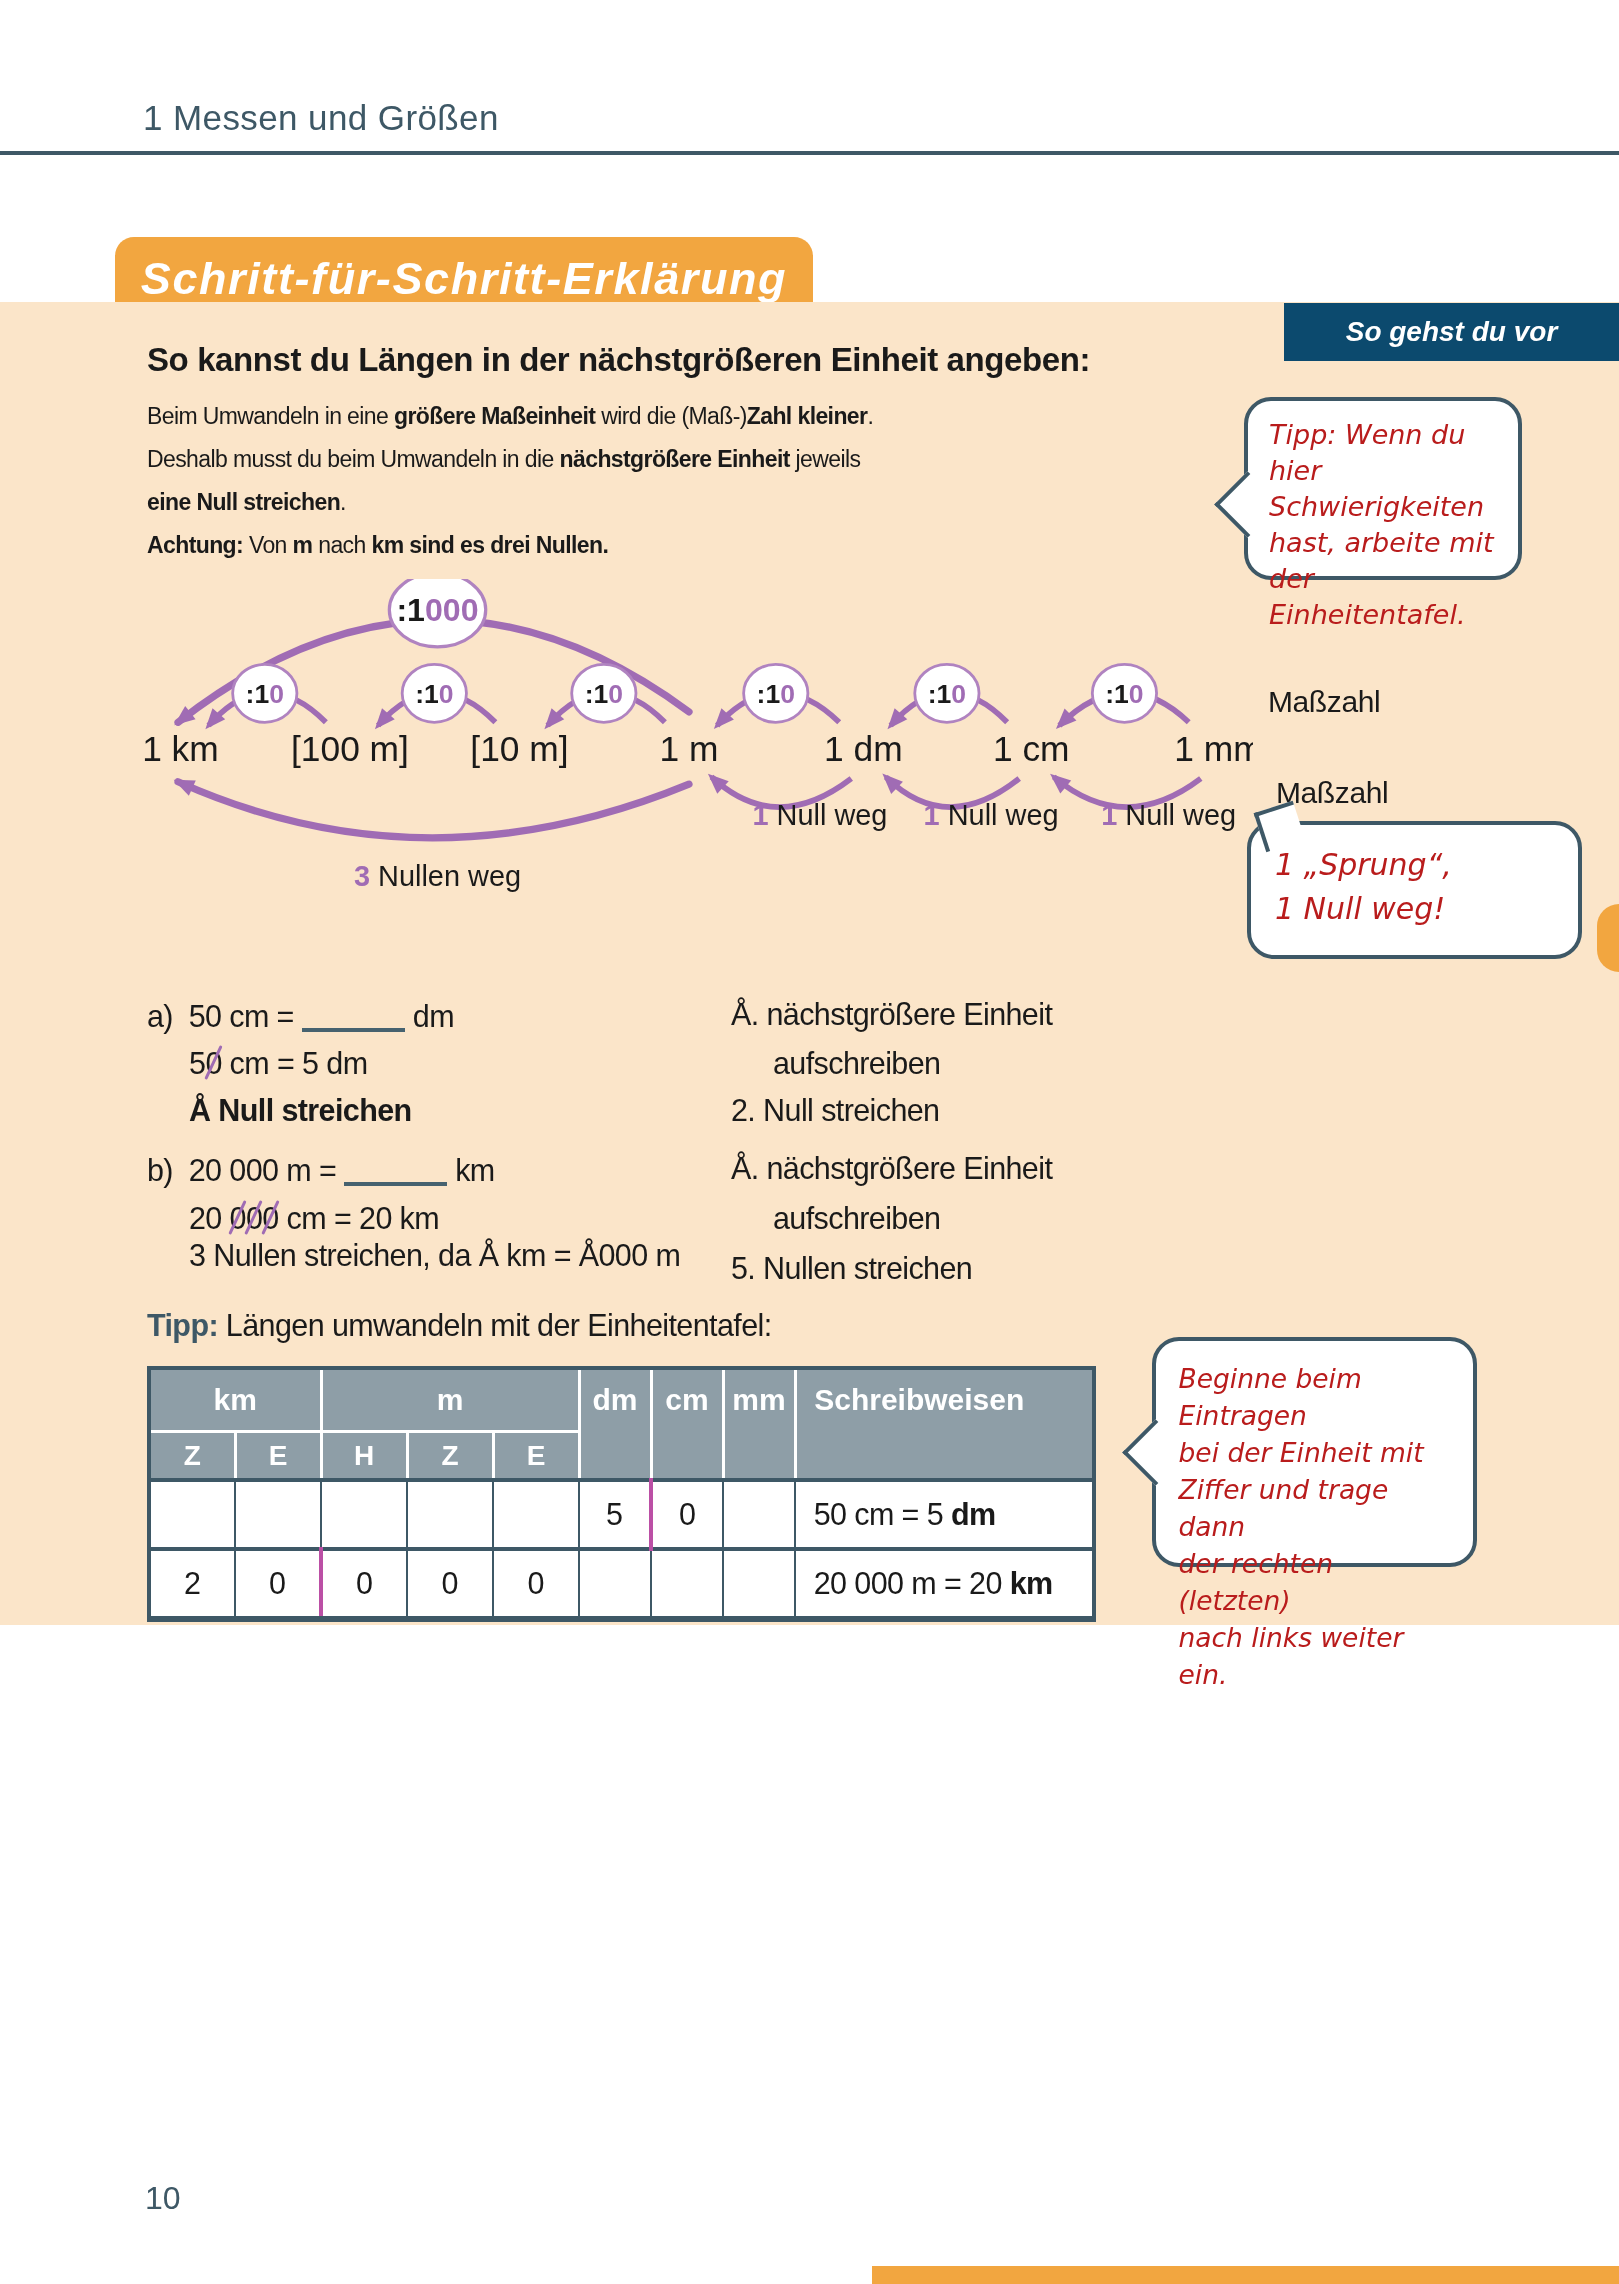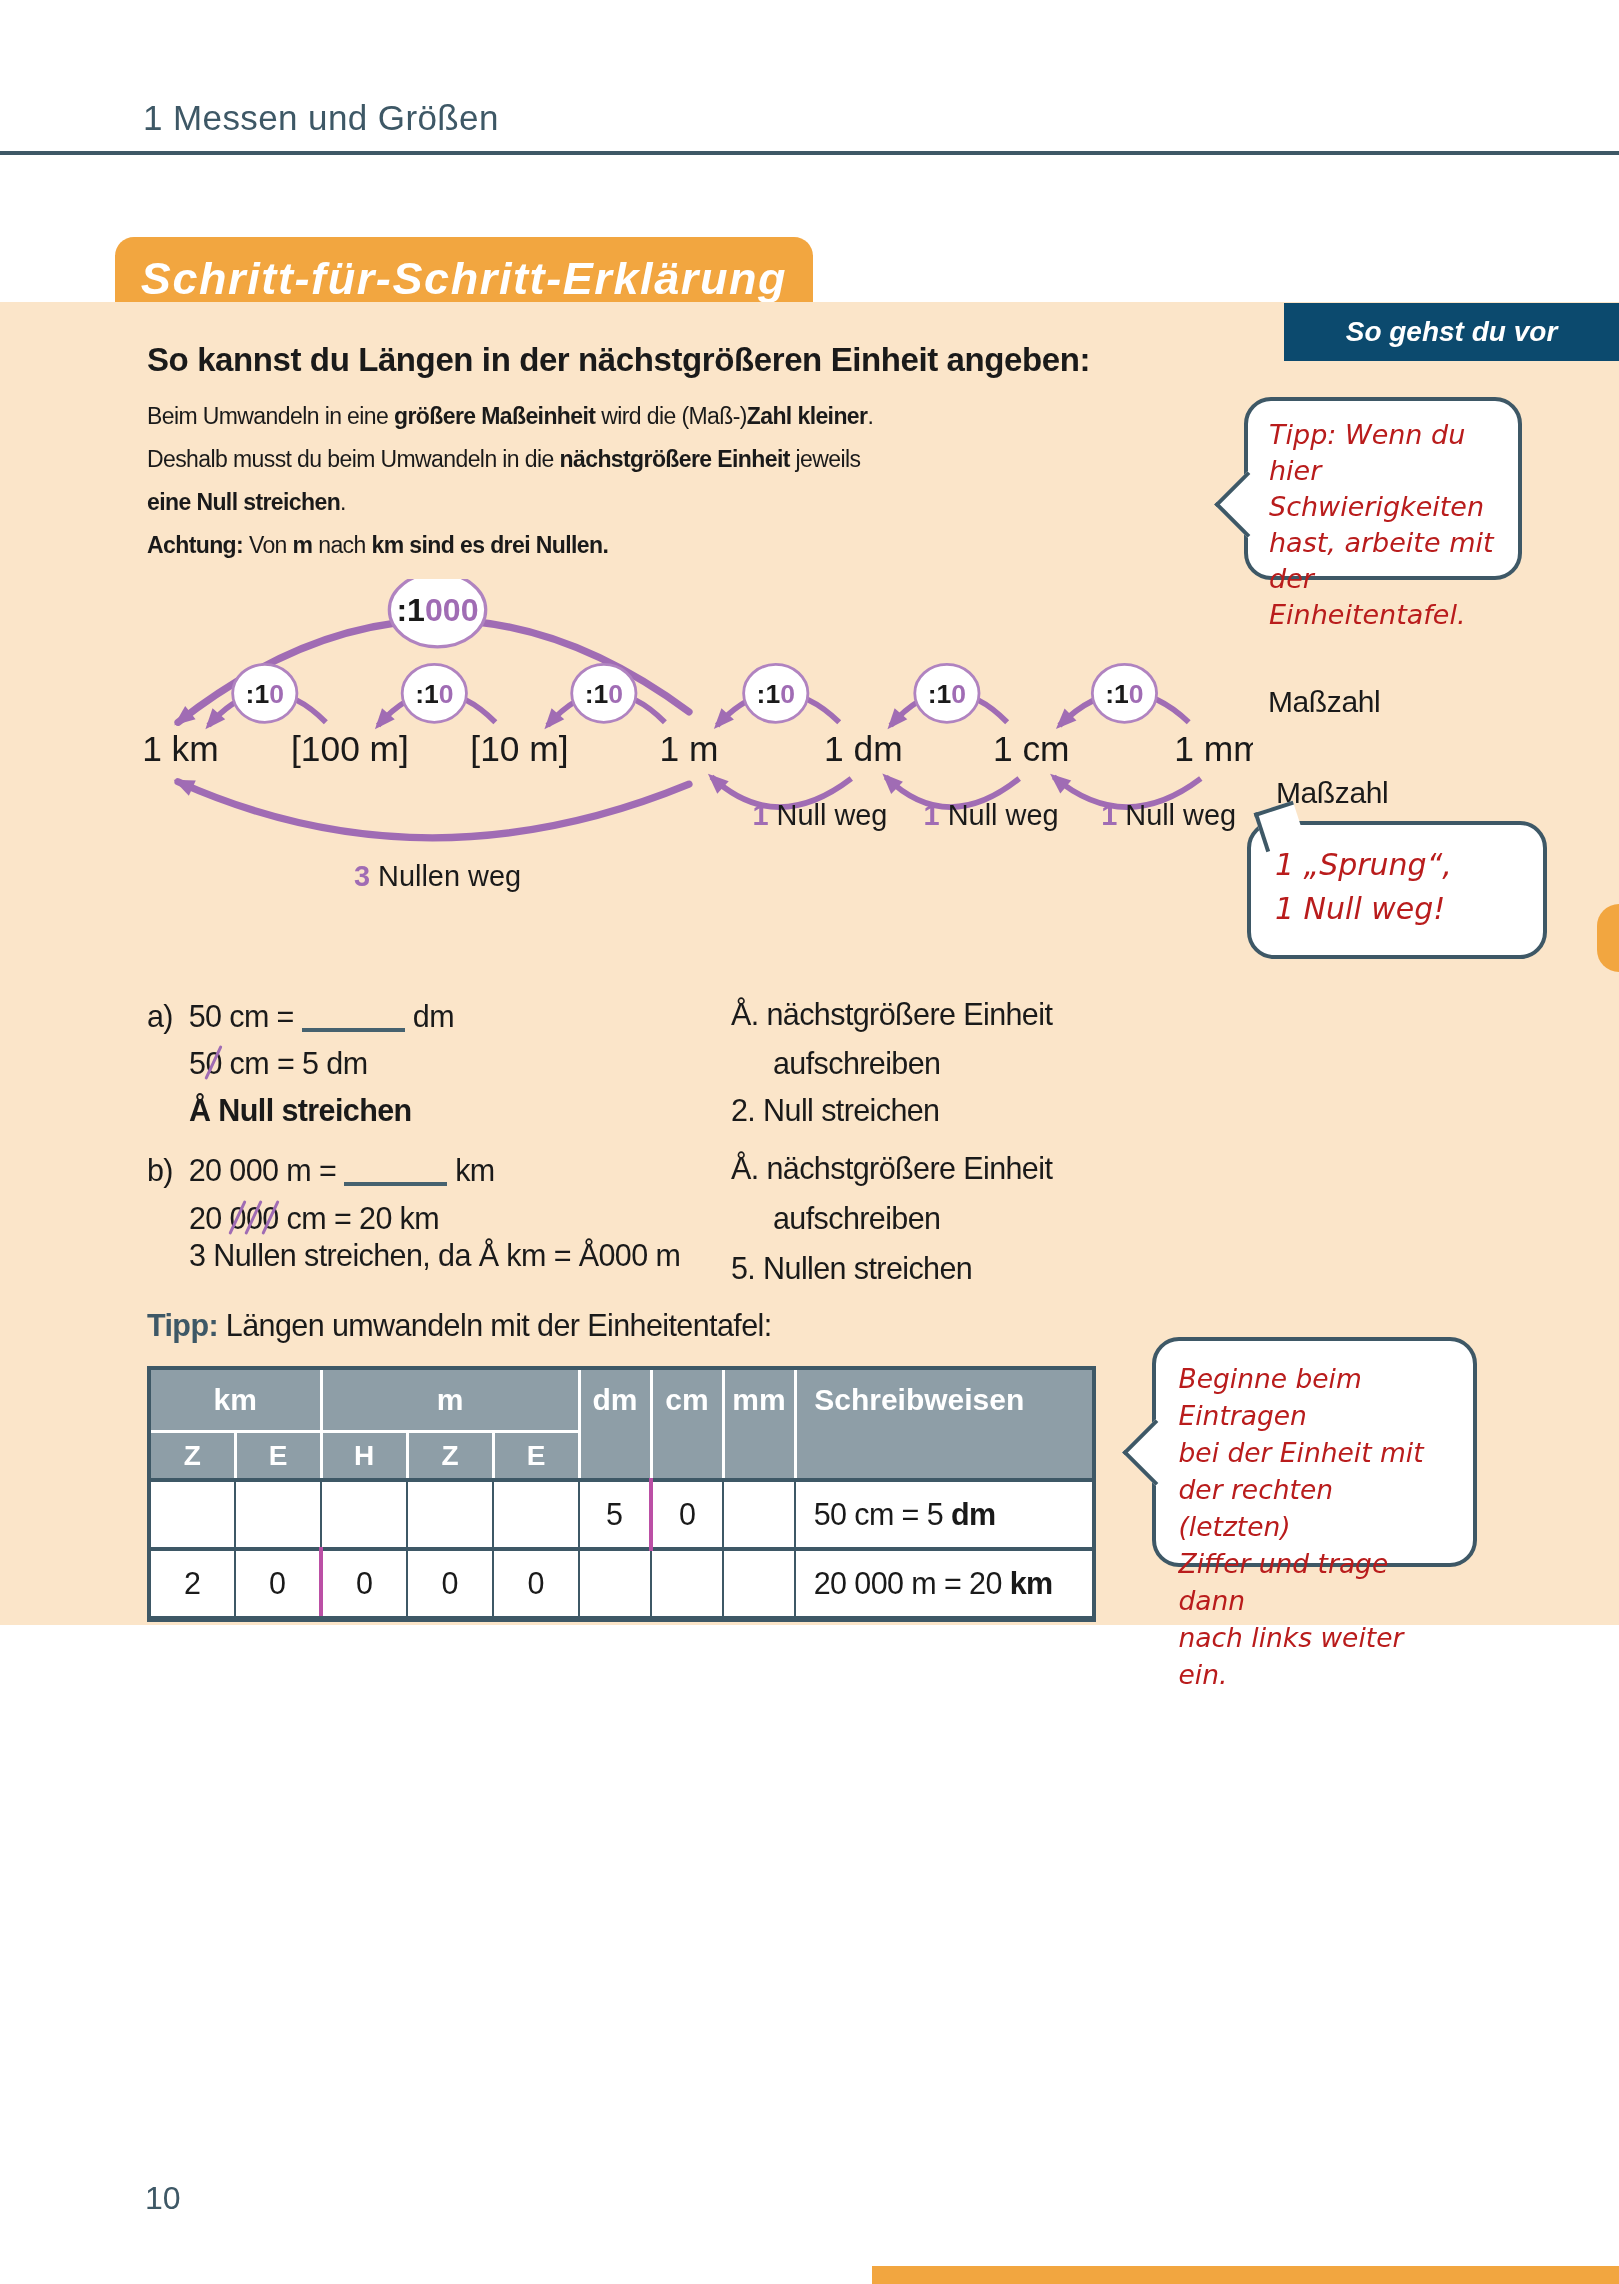--- a/index.html
+++ b/index.html
@@ -30,21 +30,21 @@
   
   .bubble { position:absolute; background:#ffffff; border:4px solid #3E5866; border-radius:27px; box-sizing:border-box; }
   .bubble .inner { position:relative; z-index:2; }
   .hand { font-style:italic; color:#b91c1c; font-family:"DejaVu Sans", sans-serif; }
   .tail-left { position:absolute; width:43px; height:43px; background:#ffffff; z-index:1;
                border-left:4px solid #3E5866; border-bottom:4px solid #3E5866; transform:rotate(45deg); left:-24px; }
   .tail-upleft { position:absolute; width:37px; height:37px; background:#ffffff; z-index:1;
                  border-left:4px solid #3E5866; border-top:4px solid #3E5866; transform:rotate(-18deg); top:-19px; left:8px; }
   .tip-bubble { left:1244px; top:397px; width:278px; height:183px; padding:16px 21px; }
   .tip-bubble .line { font-size:27px; line-height:36px; }
-  .jump-bubble { left:1247px; top:821px; width:300px; height:138px; padding:17.7px 24px; }
+  .jump-bubble { left:1247px; top:821px; width:335px; height:138px; padding:17.7px 24px; }
   .jump-bubble .line { font-size:30px; line-height:44px; }
   .entry-bubble { left:1152px; top:1337px; width:325px; height:230px; padding:19px 22.5px; }
   .entry-bubble .line { font-size:26.5px; line-height:37px; }
 
   
   .masszahl { position:absolute; font-size:30px; letter-spacing:-0.4px; }
 
   
   .exline { position:absolute; font-size:30.5px; letter-spacing:-0.6px; white-space:nowrap; }
   .blank { display:inline-block; width:103px; height:30.5px; border-bottom:4px solid #46626F;
@@ -257,22 +257,22 @@
       <td class="sw"><span>20 000 m = 20 </span><span class="b">km</span></td>
     </tr>
   </tbody>
     </table>
 
   <div class="bubble entry-bubble">
     <div class="tail-left" style="top:88px;"></div>
     <div class="inner hand">
       <div class="line">Beginne beim Eintragen</div>
       <div class="line">bei der Einheit mit</div>
+      <div class="line">Ziffer und trage dann</div>
       <div class="line">der rechten (letzten)</div>
-      <div class="line">Ziffer und trage dann</div>
       <div class="line">nach links weiter ein.</div>
     </div>
   </div>
 
   <div class="page-num">10</div>
   <div class="edge-tab"></div>
   <div class="edge-bar"></div>
 
 </div>
 

